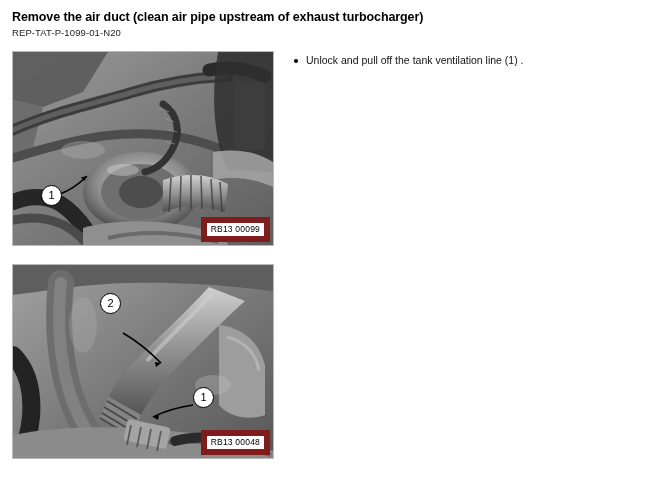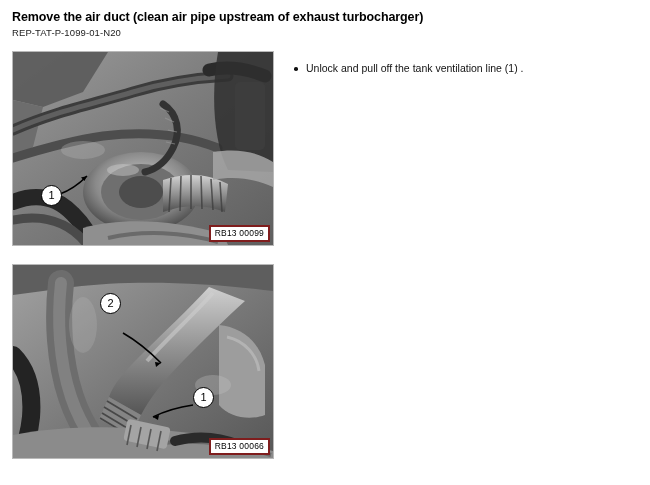--- a/index.html
+++ b/index.html
@@ -65,41 +65,40 @@
     position: absolute;
     right: 3px;
     bottom: 3px;
     background: #ffffff;
     color: #000;
     font-size: 8.5px;
     font-family: "Liberation Sans", sans-serif;
     padding: 1px 4px 1px 4px;
     letter-spacing: 0.2px;
     line-height: 11px;
-    border: 2px solid #7f1d1d;
+    border: 6px solid #7f1d1d;
   }
   .callout {
     position: absolute;
     width: 21px;
     height: 21px;
     border-radius: 50%;
     background: #ffffff;
     border: 1.4px solid #000;
     color: #000;
     font-size: 11px;
     line-height: 19px;
     text-align: center;
     font-family: "Liberation Sans", sans-serif;
     box-sizing: border-box;
   }
   .bullets {
     margin-left: 18px;
     padding-top: 2px;
     flex: 1 1 auto;
-    margin-top: 8px;
   }
   .bullet {
     position: relative;
     padding-left: 14px;
     font-size: 10.5px;
     line-height: 15px;
     color: #111;
     margin-bottom: 9px;
     max-width: 345px;
   }
@@ -281,18 +280,18 @@
 
         <path d="M180,140 C166,142 152,146 140,152" stroke="#000" stroke-width="1.6" fill="none"></path>
         <path d="M140,152 l6,-2 l-1,5 z" fill="#000"></path>
 
         <ellipse cx="70" cy="60" rx="14" ry="28" fill="#bdbdbd" opacity="0.25"></ellipse>
         <ellipse cx="200" cy="120" rx="18" ry="10" fill="#c8c8c8" opacity="0.3"></ellipse>
       </svg>
 
       <div class="callout" style="left:87px; top:28px;">2</div>
       <div class="callout" style="left:180px; top:122px;">1</div>
-      <div class="fig-code">RB13 00066</div>
+      <div class="fig-code">RB13 00048</div>
     </div>
 
   </div>
 
 </div>
 
 </body></html>

